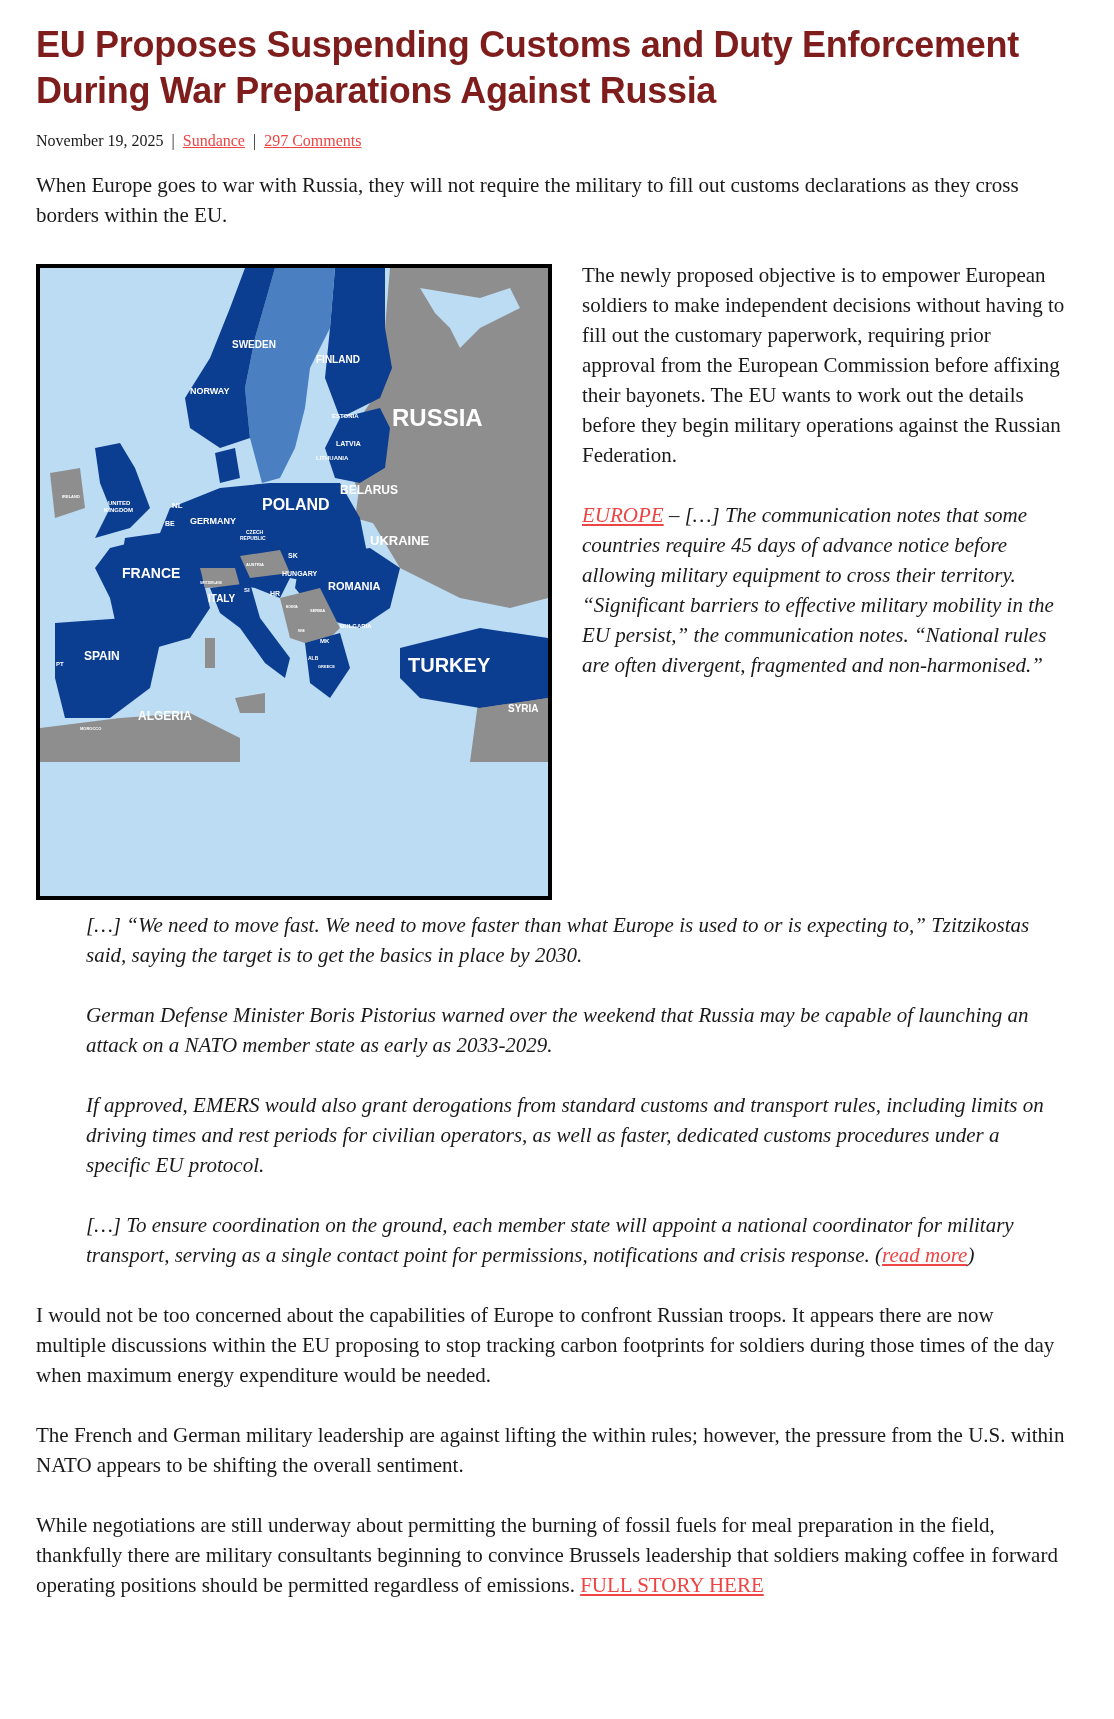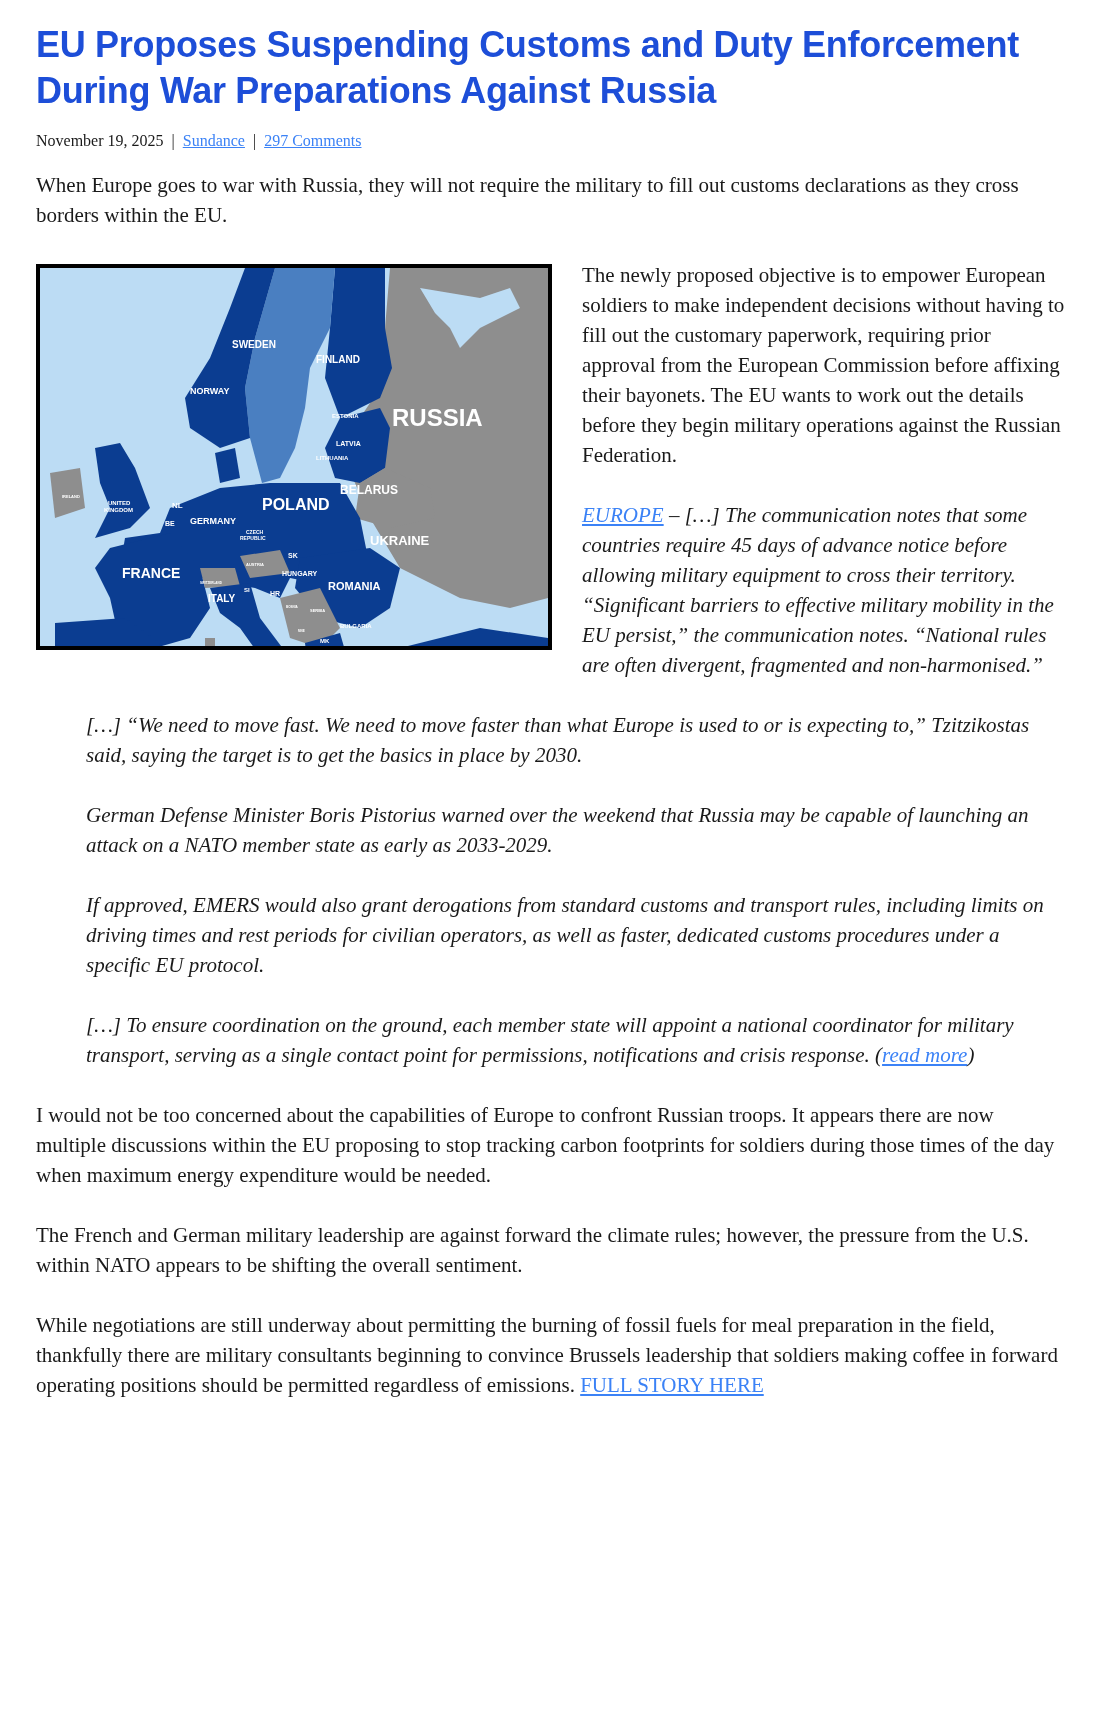--- a/index.html
+++ b/index.html
@@ -8,42 +8,42 @@
     font-family: "DejaVu Serif", "Liberation Serif", serif;
     color: #1a1a1a;
   }
   .page { position: relative; padding: 18px 36px 0 36px; }
   h1.title {
     font-family: "Liberation Sans", "DejaVu Sans", sans-serif;
     font-weight: 700;
     font-size: 36px;
     line-height: 46px;
     margin: 4px 0 16px 0;
-    color: #1d4ed8;
+    color: #7f1d1d;
     letter-spacing: -0.3px;
   }
   .meta {
     font-size: 16px;
     line-height: 22px;
     color: #1a1a1a;
     margin-bottom: 18px;
     font-family: "Liberation Serif", serif;
   }
   .meta .sep { margin: 0 4px; }
-  a.link { color: #3b82f6; text-decoration: underline; }
+  a.link { color: #ef4444; text-decoration: underline; }
   p.body {
     font-family: "Liberation Serif", serif;
     font-size: 21px;
     line-height: 30px;
     margin: 0 13px 30px 0;
     color: #1a1a1a;
   }
   .float-map {
     float: left;
-    width: 516px; height: 386px;
+    width: 516px; height: 636px;
     margin: 4px 30px 10px 0;
     border: 4px solid #000;
     box-sizing: border-box;
     background: #bcdcf4;
     position: relative;
     overflow: hidden;
   }
   .float-map svg { position: absolute; left: 0; top: 0; }
   .right-col p.body { margin-bottom: 30px; }
   blockquote.quote {
@@ -176,15 +176,15 @@
   <blockquote class="quote">
     <p class="body quote-intro" style="margin-left:-50px; padding-left:0;"><a class="link" href="#">EUROPE</a><span> – […] The communication notes that some countries require 45 days of advance notice before allowing military equipment to cross their territory. “Significant barriers to effective military mobility in the EU persist,” the communication notes. “National rules are often divergent, fragmented and non-harmonised.”</span></p>
     <div class="clear"></div>
     <p class="body">[…] “We need to move fast. We need to move faster than what Europe is used to or is expecting to,” Tzitzikostas said, saying the target is to get the basics in place by 2030.</p>
     <p class="body">German Defense Minister Boris Pistorius warned over the weekend that Russia may be capable of launching an attack on a NATO member state as early as 2033-2029.</p>
     <p class="body">If approved, EMERS would also grant derogations from standard customs and transport rules, including limits on driving times and rest periods for civilian operators, as well as faster, dedicated customs procedures under a specific EU protocol.</p>
     <p class="body"><span>[…] To ensure coordination on the ground, each member state will appoint a national coordinator for military transport, serving as a single contact point for permissions, notifications and crisis response. (</span><a class="link" href="#">read more</a><span>)</span></p>
   </blockquote>
 
   <p class="body">I would not be too concerned about the capabilities of Europe to confront Russian troops.  It appears there are now multiple discussions within the EU proposing to stop tracking carbon footprints for soldiers during those times of the day when maximum energy expenditure would be needed.</p>
-  <p class="body">The French and German military leadership are against forward the climate rules; however, the pressure from the U.S. within NATO appears to be shifting the overall sentiment.</p>
+  <p class="body">The French and German military leadership are against lifting the within rules; however, the pressure from the U.S. within NATO appears to be shifting the overall sentiment.</p>
   <p class="body"><span>While negotiations are still underway about permitting the burning of fossil fuels for meal preparation in the field, thankfully there are military consultants beginning to convince Brussels leadership that soldiers making coffee in forward operating positions should be permitted regardless of emissions.  </span><a class="link" href="#">FULL STORY HERE</a></p>
 </div>
 
 </body></html>

